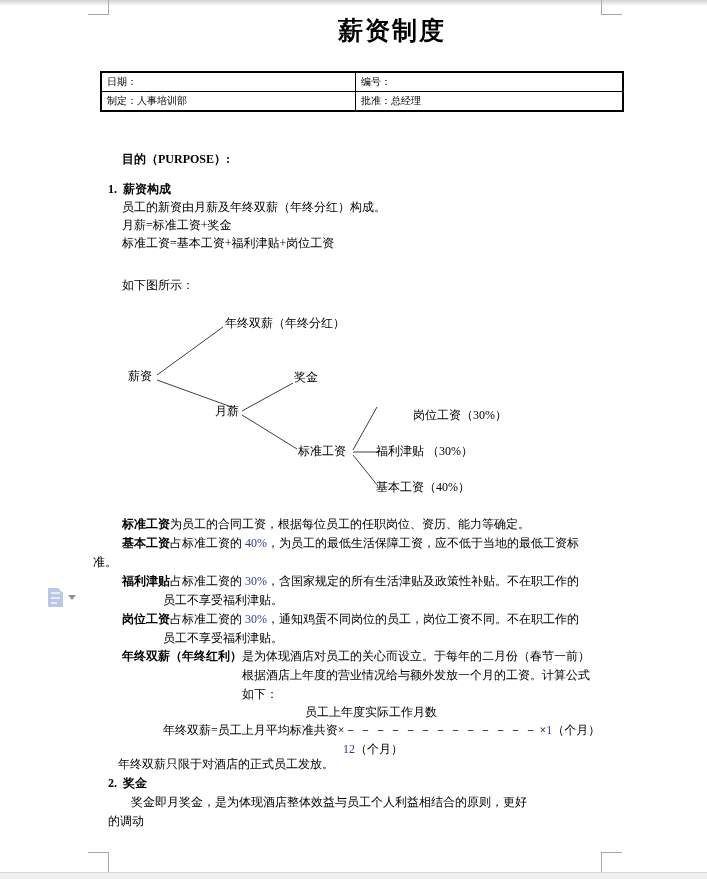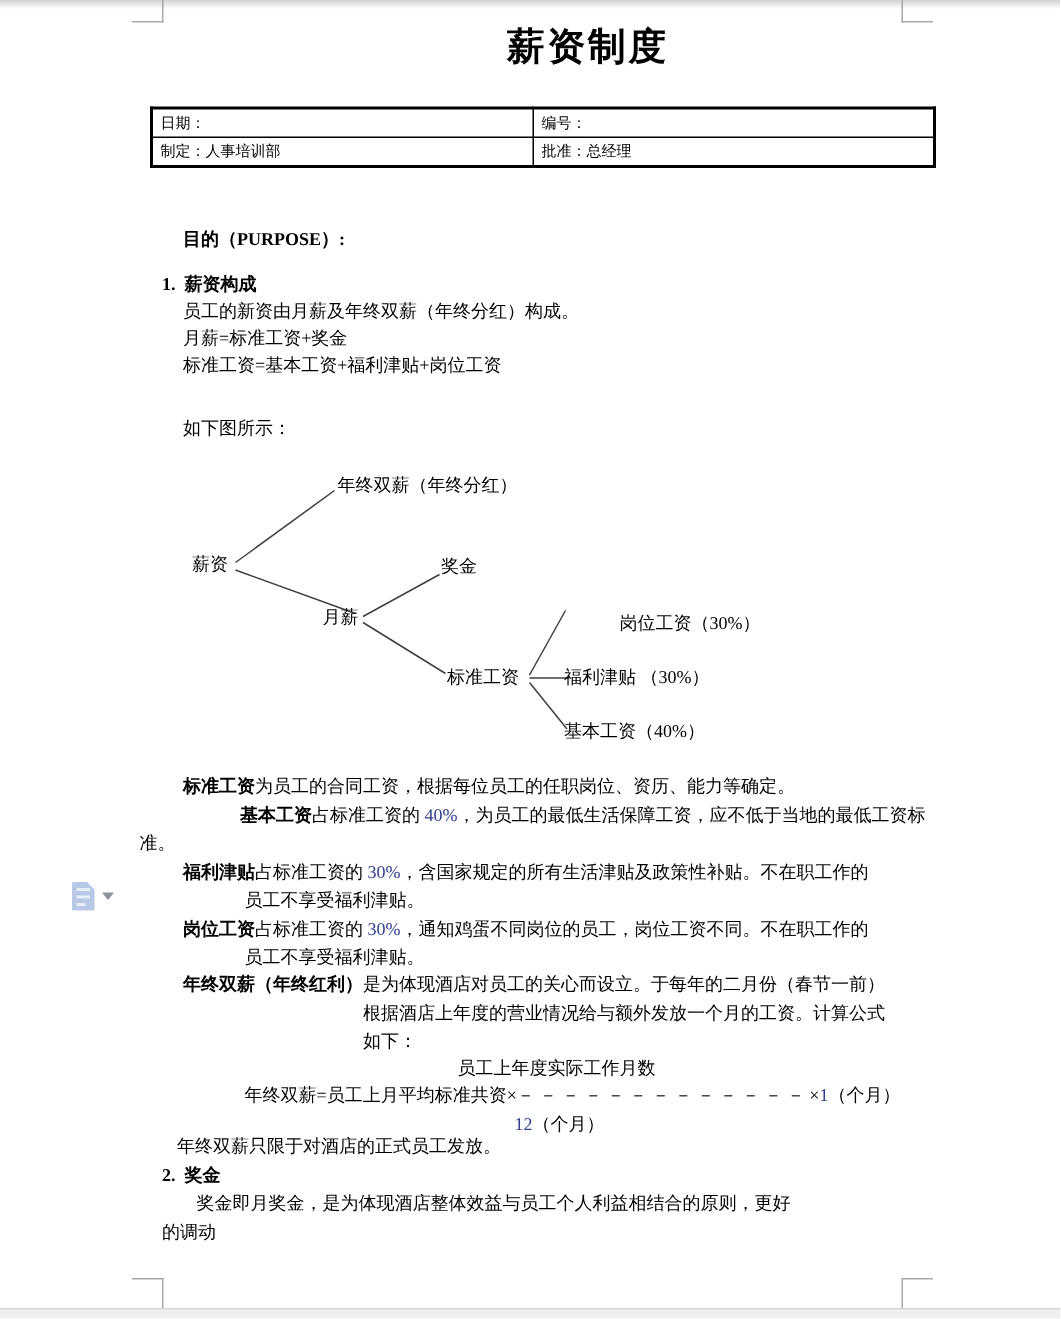--- a/index.html
+++ b/index.html
@@ -106,21 +106,21 @@
     <div class="ln" style="left:365px;top:409px;margin-left:48px;">岗位工资（30%）</div>
     <div class="ln" style="left:298px;top:445px;">标准工资</div>
     <div class="ln" style="left:376px;top:445px;">福利津贴 （30%）</div>
     <div class="ln" style="left:376px;top:481px;">基本工资（40%）</div>
   </div>
 
   <div class="ln" style="left:122px;top:518px;">
     <span class="b">标准工资</span><span>为员工的合同工资，根据每位员工的任职岗位、资历、能力等确定。</span>
   </div>
 
-  <div class="ln" style="left:122px;top:537px;margin-left:38px;">
+  <div class="ln" style="left:122px;top:537px;">
     <span class="b">基本工资</span><span>占标准工资的 </span><span class="num">40%</span><span>，为员工的最低生活保障工资，应不低于当地的最低工资标</span>
   </div>
   <div class="ln" style="left:93px;top:556px;">准。</div>
 
   <div class="ln" style="left:122px;top:575px;">
     <span class="b">福利津贴</span><span>占标准工资的 </span><span class="num">30%</span><span>，含国家规定的所有生活津贴及政策性补贴。不在职工作的</span>
   </div>
   <div class="ln" style="left:163px;top:594px;">员工不享受福利津贴。</div>
 
   <div class="ln" style="left:122px;top:613px;">

